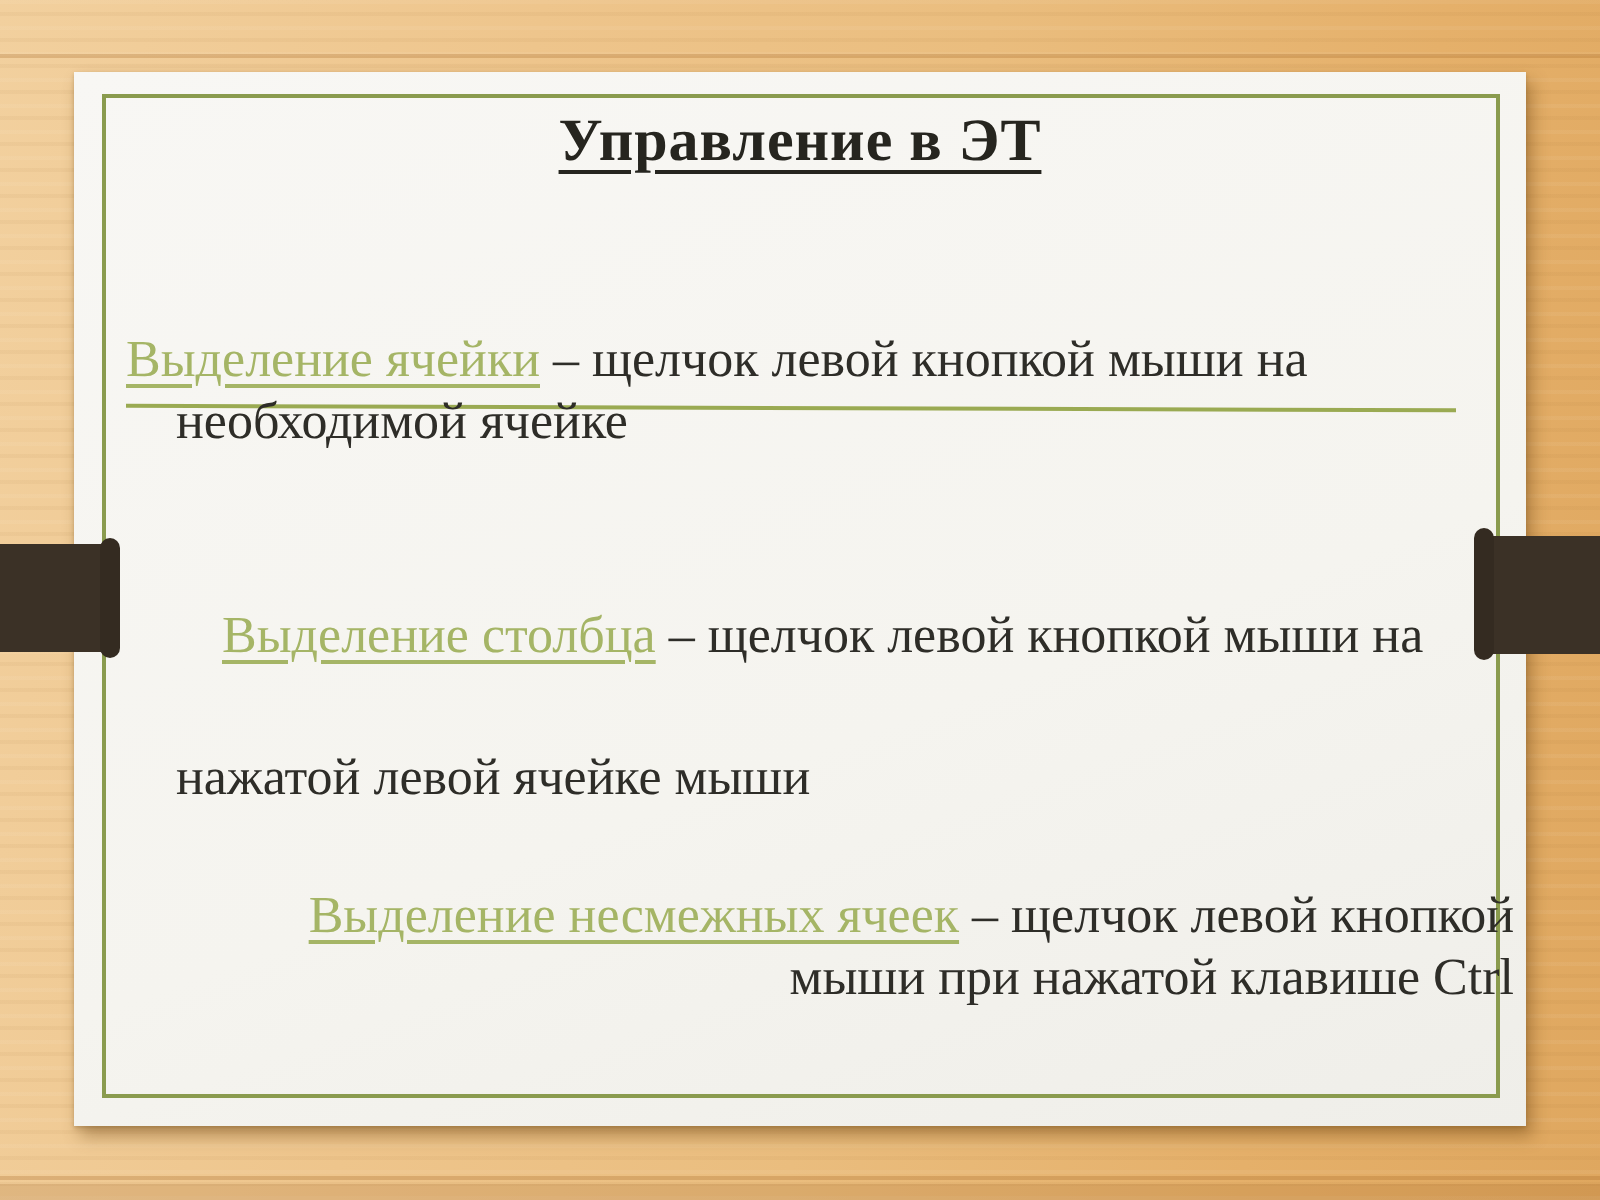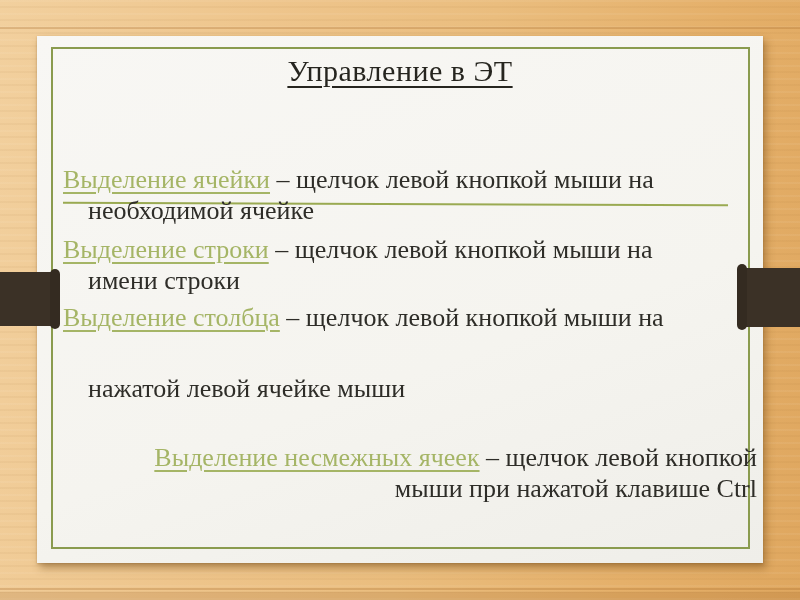--- a/index.html
+++ b/index.html
@@ -28,36 +28,36 @@
     position:absolute;left:37px;top:36px;width:726px;height:527px;
     background:linear-gradient(160deg,#f8f7f4 0%,#f5f4ef 60%,#efeee9 100%);
     box-shadow:3px 5px 8px rgba(110,70,20,0.45), 0 1px 2px rgba(110,70,20,0.3);
   }
   .card-border{
     position:absolute;left:14px;top:11px;right:13px;bottom:14px;
     border:2px solid #8a9b4e;pointer-events:none;
   }
   .slide-title{
     position:absolute;left:0;right:0;top:17px;
-    text-align:center;font-size:30px;line-height:36px;font-weight:normal;
+    text-align:center;font-size:30px;line-height:36px;font-weight:bold;
     color:#26251f;
     text-decoration:underline;text-decoration-thickness:2px;text-underline-offset:5px;
     letter-spacing:0.5px;
   }
   .para{
     position:absolute;left:26px;right:6px;
     font-size:26px;color:#2e2d28;z-index:2;
   }
   .para .l1{white-space:nowrap;height:31px;line-height:31px;}
   .para .l2{white-space:nowrap;height:31px;line-height:31px;padding-left:25px;}
   .term{
     color:#a5b566;
     text-decoration:underline;text-decoration-thickness:2px;text-underline-offset:4px;
   }
-  .p0{top:58px;} .p1{top:128px;} .p2{top:198px;} .p3{top:266px;} .p4{top:337px;} .p5{top:406px;text-align:right;}
+  .p0{top:58px;} .p1{top:128px;} .p2{top:198px;} .p3{top:266px;margin-left:48px;} .p4{top:337px;} .p5{top:406px;text-align:right;}
 
   
   .stray-rule{
     position:absolute;left:26px;top:167px;width:665px;height:2px;
     background:#9aaa52;z-index:1;transform:rotate(0.2deg);
   }
 
   
   .ribbon{position:absolute;background:#3b3126;z-index:5;}
   .ribbon-left{left:0;top:272px;width:52px;height:54px;}
@@ -82,24 +82,20 @@
 
   <div class="para p0">
   </div>
 
   <div class="para p1">
     <div class="l1"><span class="term">Выделение ячейки</span><span> – </span><span>щелчок левой кнопкой мыши на</span></div>
     <div class="l2">необходимой ячейке</div>
   </div>
   <div class="stray-rule"></div>
 
-  <div class="para p2">
-    <div class="l1"><span class="term">Выделение строки</span><span> – </span><span>щелчок левой кнопкой мыши на</span></div>
-    <div class="l2">имени строки</div>
-  </div>
 
   <div class="para p3">
     <div class="l1"><span class="term">Выделение столбца</span><span> – </span><span>щелчок левой кнопкой мыши на</span></div>
   </div>
 
   <div class="para p4">
     <div class="l2">нажатой левой ячейке мыши</div>
   </div>
 
   <div class="para p5">

